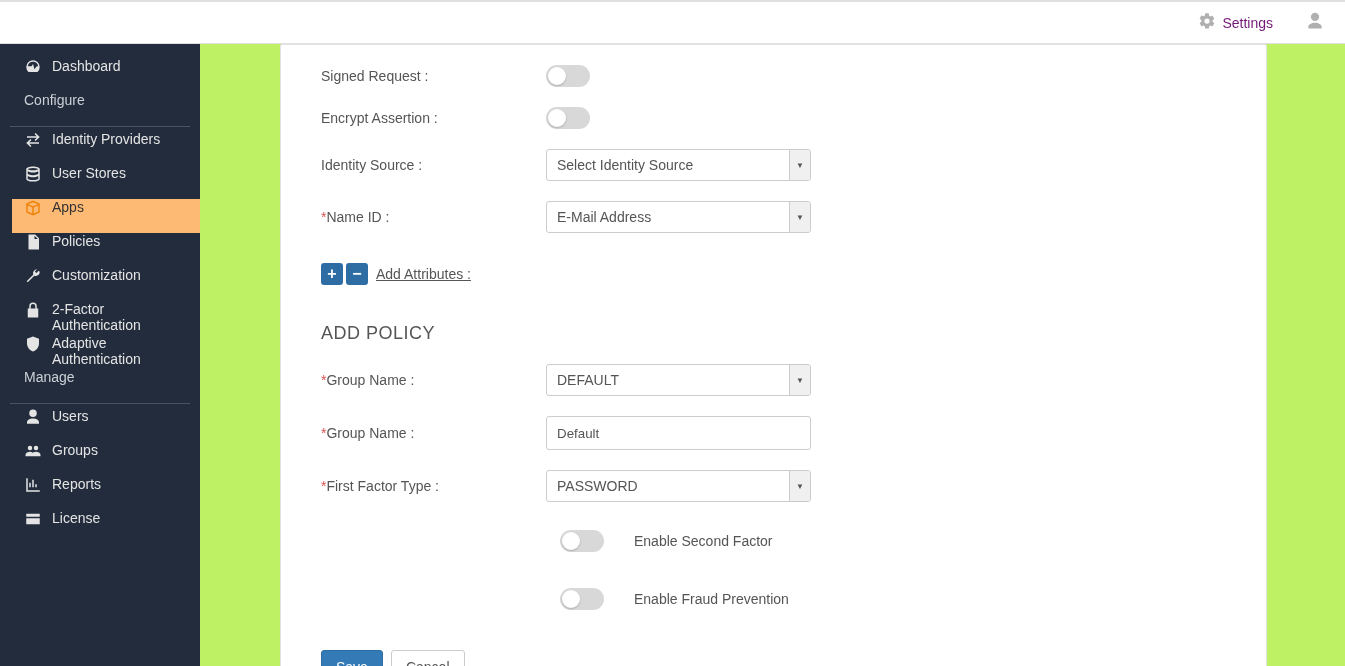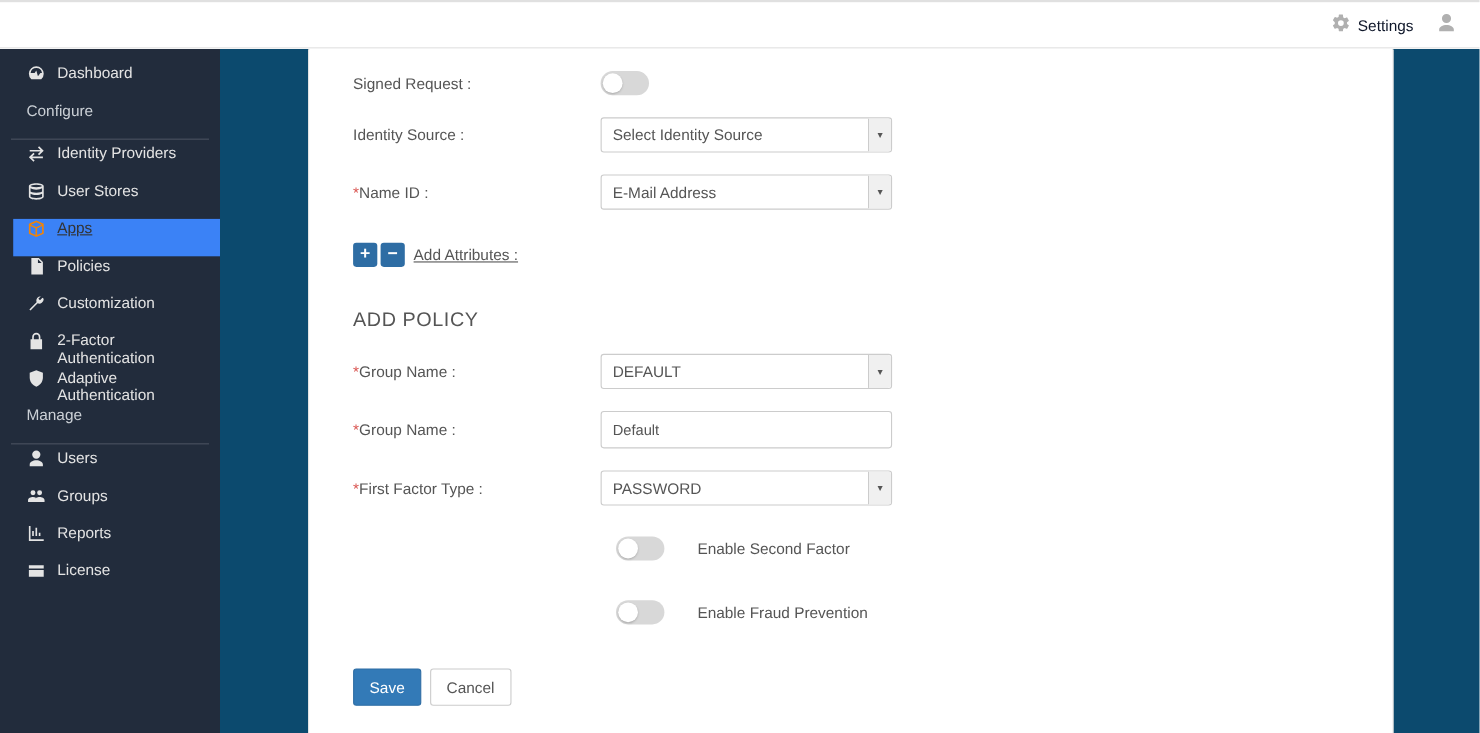--- a/index.html
+++ b/index.html
@@ -5,46 +5,46 @@
   * { box-sizing: border-box; margin: 0; padding: 0; }
   html, body { height: 100%; font-family: Arial, Helvetica, sans-serif; font-size: 14px; color:#555; background:#f2f2f2;}
   
   
   .topbar {
     position: fixed; top:0; left:0; right:0; height:44px; background:#fff;
     border-top:2px solid #e0e0e0; border-bottom:1px solid #e0e0e0;
     display:flex; align-items:center; justify-content:flex-end;
     padding: 0 20px; z-index:5;
   }
-  .topbar .settings-link { display:flex; align-items:center; color:#0f172a; cursor:pointer; margin-right:20px;}
+  .topbar .settings-link { display:flex; align-items:center; color:#701a75; cursor:pointer; margin-right:32px;}
   .topbar .settings-link svg { width:18px; height:18px; fill:#b0b0b0; margin-right:6px;}
   .topbar .user-icon svg { width:20px; height:20px; fill:#b0b0b0;}
   
   
   .sidebar {
     position: fixed; top:44px; left:0; bottom:0; width:200px; background:#222c3c;
     color:#fff; overflow:auto; z-index:4;
   }
   .sidebar .item, .sidebar .section {
     display:flex; align-items:flex-start; padding:0 12px; height:34px; font-size:14px;
     color:#e4e4e4; cursor:pointer;margin-left:12px;
   }
   .sidebar .item svg { width:18px; height:18px; fill:#e4e4e4; margin-right:10px; flex:0 0 18px;}
-  .sidebar .item.active { background:#3b82f6; color:#333;text-decoration:underline;}
+  .sidebar .item.active { background:#fdba74; color:#333;}
   .sidebar .item.active svg { fill:#f0840a;}
   .sidebar .section { color:#cbd0d6; cursor:default;}
   .sidebar .divider {
     height:1px; background:#4a5260; margin:0 10px 4px 10px;
   }
   .sidebar .indent { padding-left:12px;}
   
   
   .main {
     position:absolute; top:44px; left:200px; right:0; bottom:0;
-    overflow:auto; background:#0c4a6e; padding:0 78px 20px 80px;
+    overflow:auto; background:#bef264; padding:0 78px 20px 80px;
   }
   .card {
     background:#fff; border:1px solid #e2e2e2; border-radius:2px;
     padding:10px 40px 30px 40px; min-height:600px;
   }
   .form-row {
     display:flex; align-items:center; padding:10px 0;
   }
   .form-label {
     width:225px; flex:0 0 225px; color:#555; font-size:14px;
@@ -207,20 +207,26 @@
 <div class="main">
   <div class="card">
 
     <div class="form-row">
       <div class="form-label">Signed Request :</div>
       <div class="form-control-wrap">
         <div class="toggle"></div>
       </div>
     </div>
 
+    <div class="form-row">
+      <div class="form-label">Encrypt Assertion :</div>
+      <div class="form-control-wrap">
+        <div class="toggle"></div>
+      </div>
+    </div>
 
     <div class="form-row">
       <div class="form-label">Identity Source :</div>
       <div class="form-control-wrap">
         <div class="select-box">
           <span>Select Identity Source</span>
         </div>
       </div>
     </div>
 

